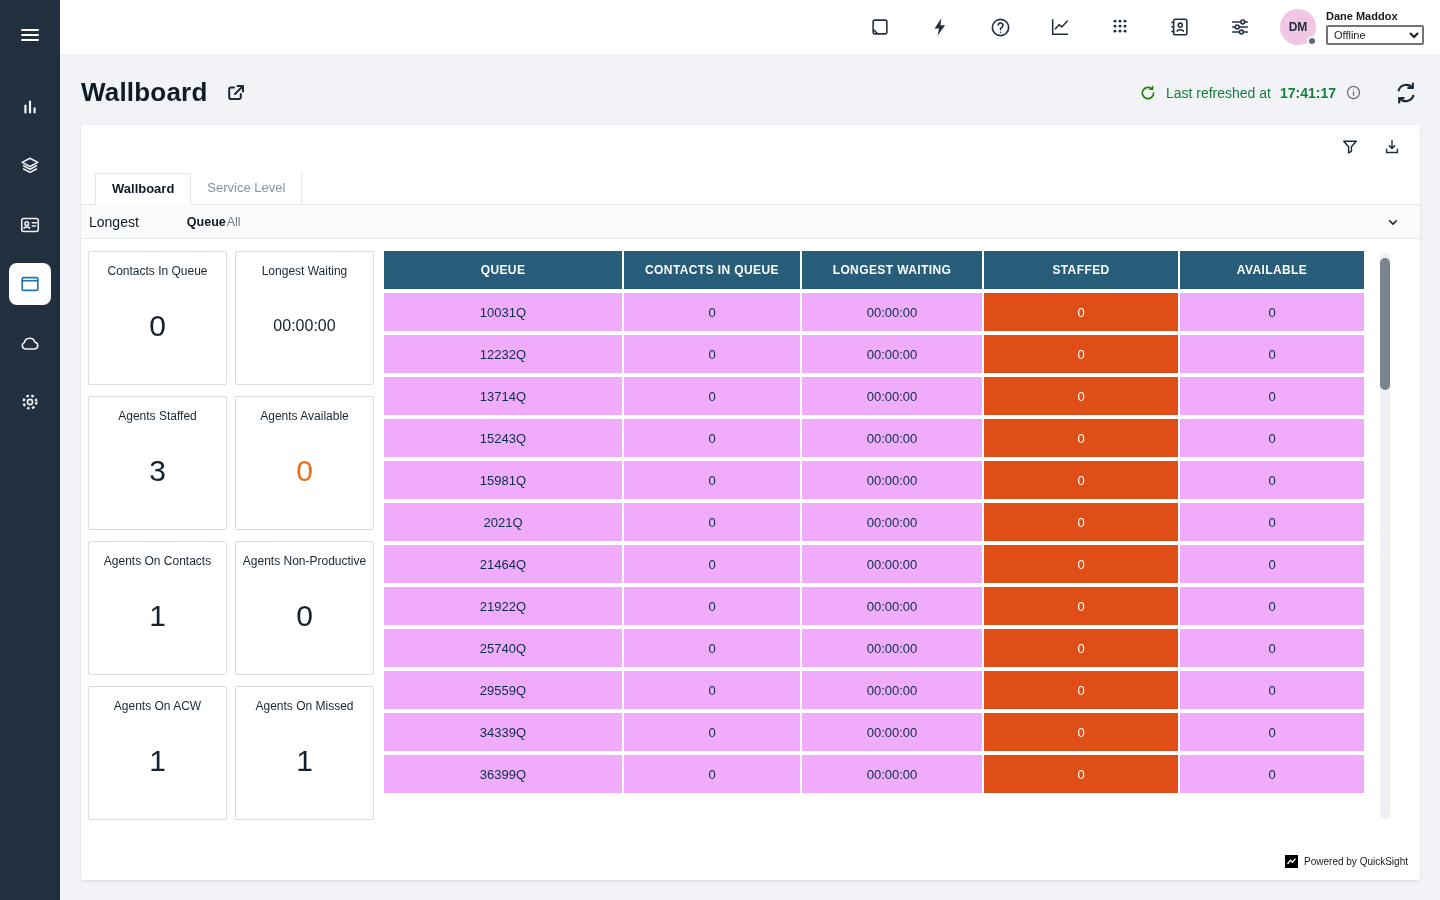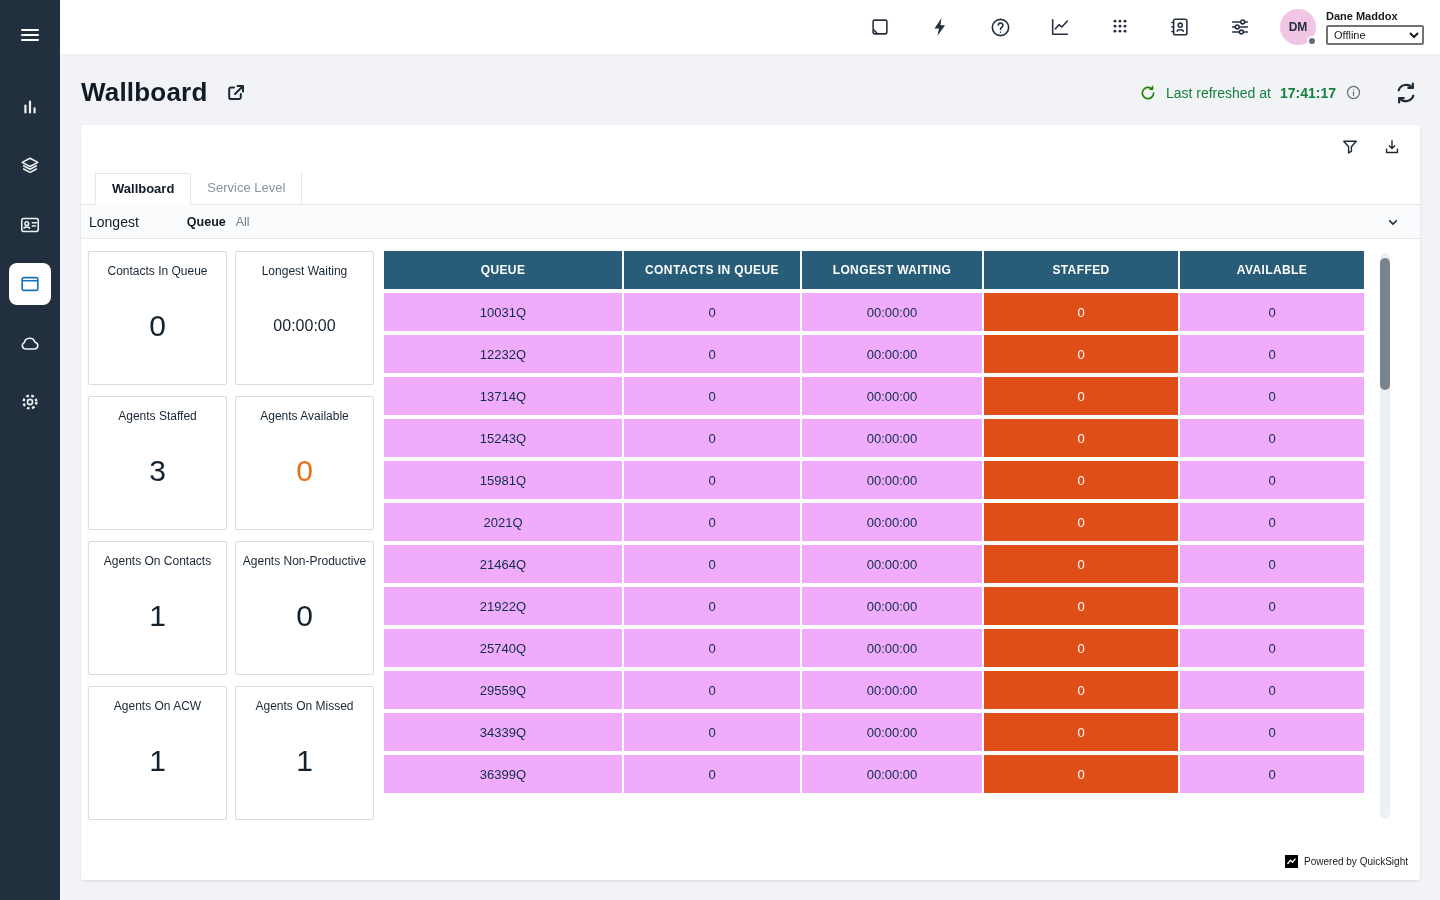--- a/index.html
+++ b/index.html
@@ -42,21 +42,21 @@
   .tool-btn { width:24px; height:24px; display:flex; align-items:center; justify-content:center; }
 
   .tabs { display:flex; padding-left:14px; padding-top:48px; border-bottom:1px solid #e4e7ea; }
   .tab { padding:7px 16px 8px 16px; font-size:13px; color:#8a939b; }
   .tab.active { background:#fff; border:1px solid #e4e7ea; border-bottom:1px solid #ffffff; margin-bottom:-1px; font-weight:700; color:#101b26; }
   .tab.inactive { border-right:1px solid #e4e7ea; }
 
   .controls-bar { height:34px; background:#fafbfc; border-bottom:1px solid #e4e7ea; display:flex; align-items:center; padding:0 16px 0 8px; }
   .controls-title { font-size:14px; color:#101b26; }
   .queue-label { font-size:12.5px; font-weight:bold; color:#101b26; margin-left:48px; }
-  .queue-value { font-size:12.5px; color:#767f88; margin-left:10px; }
+  .queue-value { font-size:12.5px; color:#767f88; margin-left:1px; }
   .controls-chevron { margin-left:auto; width:22px; height:22px; display:flex; align-items:center; justify-content:center; }
 
   
   .dashboard { display:flex; padding:12px 16px 0 7px; }
   .kpi-grid { display:grid; grid-template-columns:139px 139px; column-gap:8px; row-gap:11px; align-content:start; }
   .kpi-card { height:134px; background:#fff; border:1px solid #d7dce1; border-radius:2px; display:flex; flex-direction:column; align-items:center; text-align:center; }
   .kpi-label { margin-top:12px; font-size:12px; color:#1a2733; padding:0 6px; }
   .kpi-value { flex:1; display:flex; align-items:center; justify-content:center; font-size:30px; color:#14222e; padding-bottom:10px; }
   .kpi-value.sm { font-size:16px; }
   .kpi-value.accent { color:#e8701a; }

